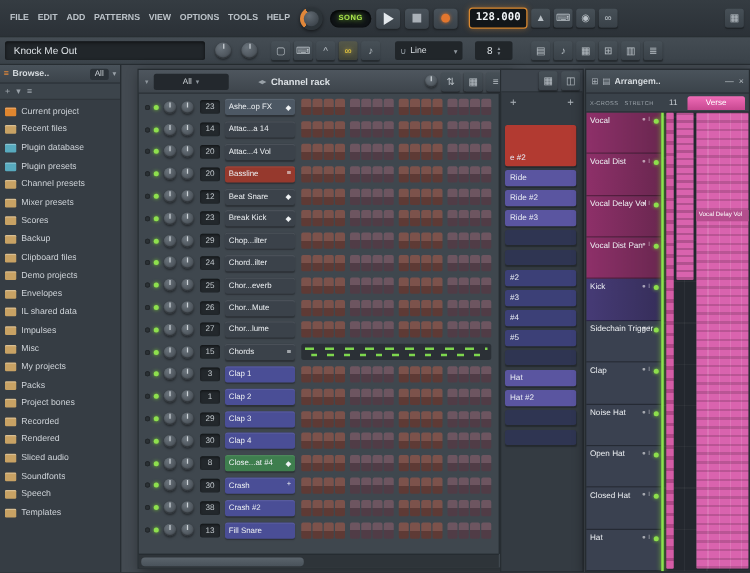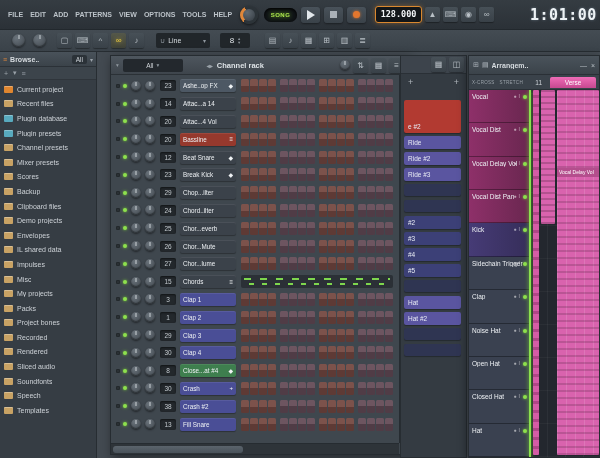--- a/index.html
+++ b/index.html
@@ -200,28 +200,28 @@
         <span class="sq"></span>
       </div>
     <div class="tp-btn">
         <span class="rec-dot"></span>
       </div>
     <div class="lcd-tempo">128.000</div>
     <div class="mini-btn">▲</div>
     <div class="mini-btn">⌨</div>
     <div class="mini-btn">◉</div>
     <div class="mini-btn">∞</div>
-    <div class="clock">1:01:00</div>
     <div class="right-icons">
       <div class="mini-btn">▦</div>
 
     </div>
   </div>
 
   <div class="toolbar2">
+    <div class="title-box">Knock Me Out</div>
     <div class="knob k14"></div>
     <div class="knob k14"></div>
     <div class="tb-icons">
       <div class="mini-btn">▢</div>
       <div class="mini-btn">⌨</div>
       <div class="mini-btn">^</div>
       <div class="mini-btn active">∞</div>
       <div class="mini-btn">♪</div>
     </div>
     <div class="snap-box">

